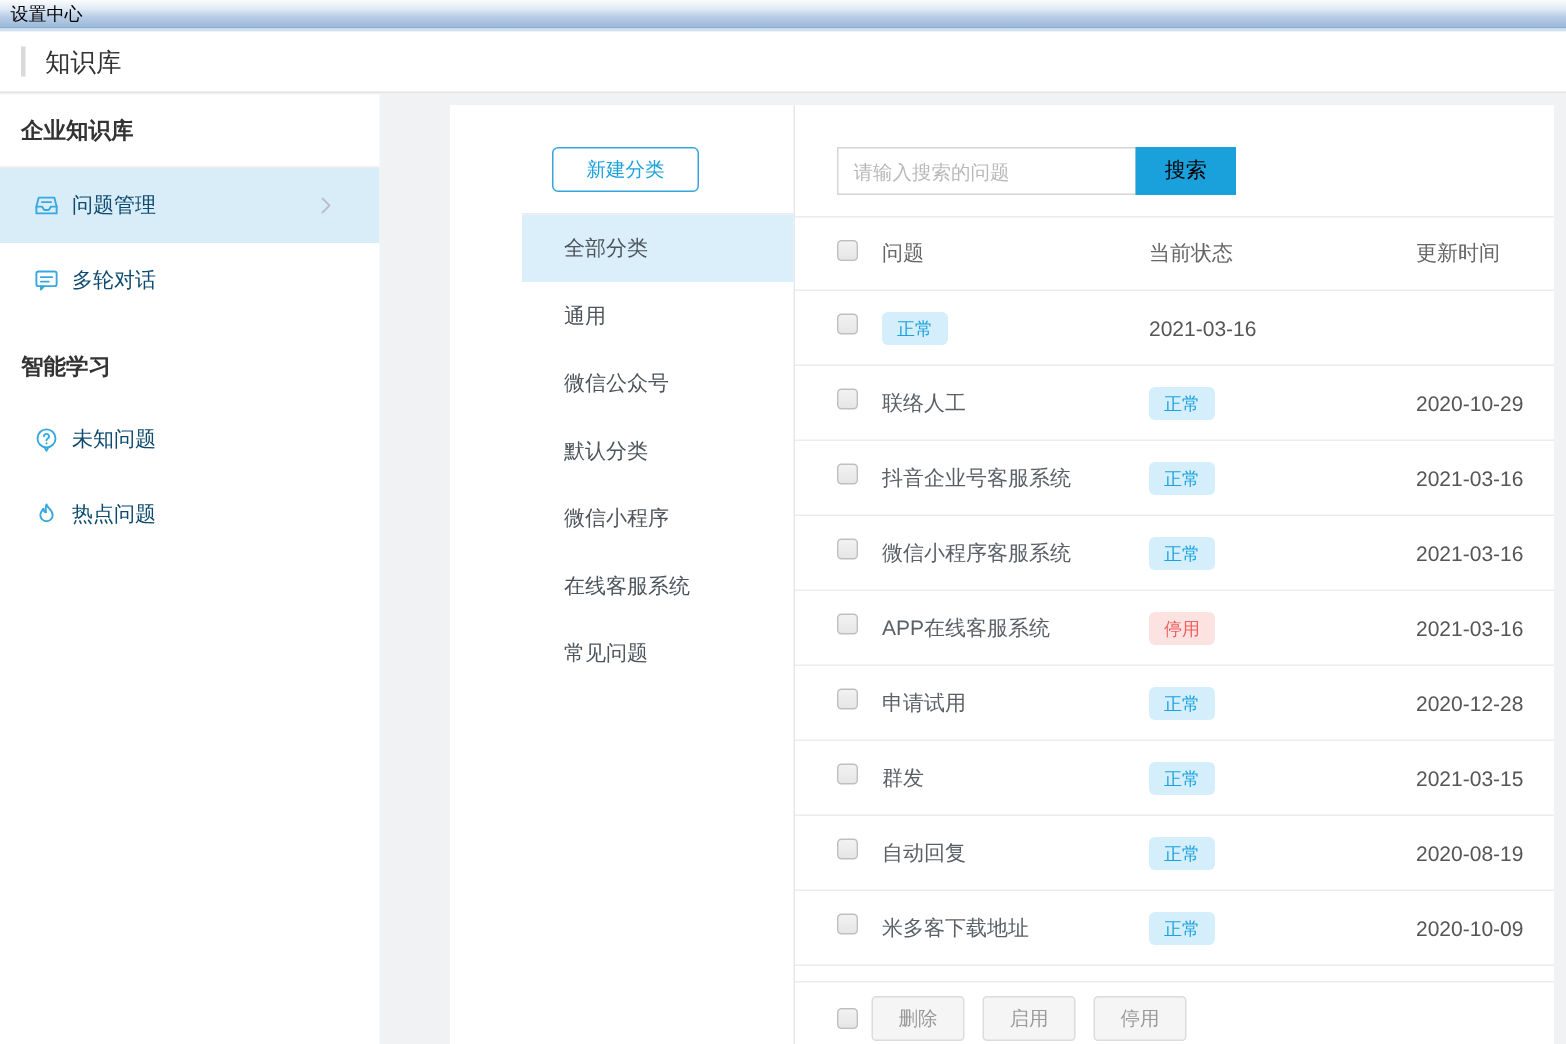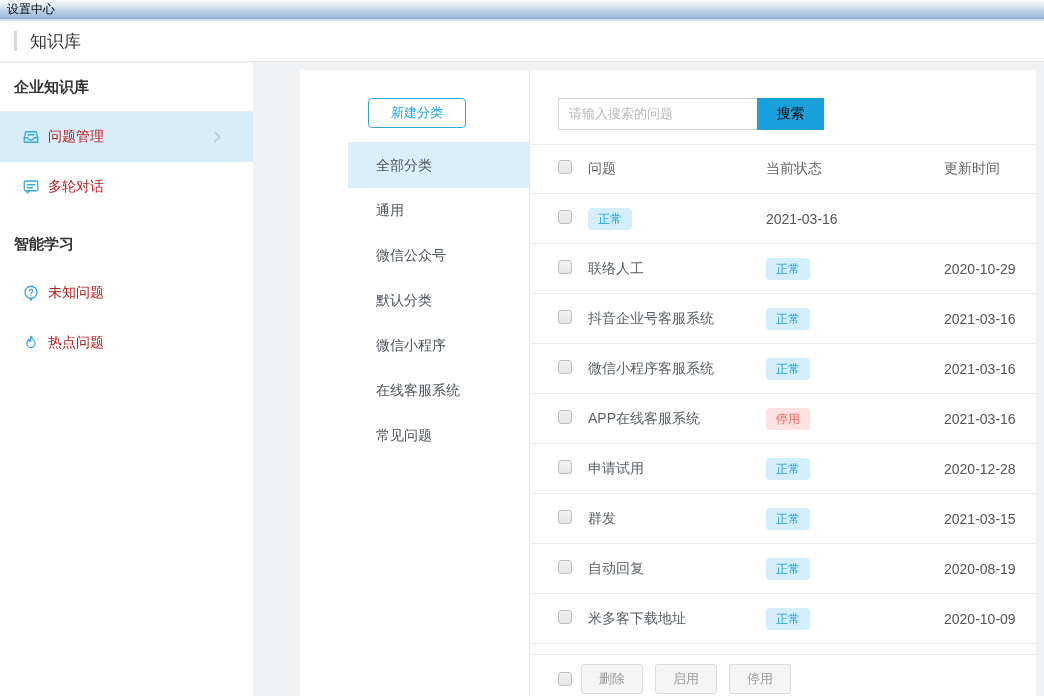--- a/index.html
+++ b/index.html
@@ -42,21 +42,21 @@
     background:#fff;
   }
   .side-heading {
     height:49px; display:flex; align-items:center;
     padding-left:14px; font-size:15px; font-weight:bold; color:#333;
   }
   .side-heading.first { border-bottom:1px solid #ebebeb; }
   .side-heading.second { margin-top:8px; height:48px; }
   .side-item {
     height:50px; display:flex; align-items:center;
-    padding-left:22px; font-size:14px; color:#b91c1c; cursor:pointer;
+    padding-left:22px; font-size:14px; color:#0c4a6e; cursor:pointer;
   }
   .side-item.active { background:var(--active-item-bg); }
   .side-item .icon { width:18px; height:18px; margin-right:8px; flex:0 0 auto; display:flex; }
   .side-item .icon svg { width:18px; height:18px; }
   .side-item .chevron { margin-left:auto; margin-right:28px; display:flex; }
   .side-item .chevron svg { width:16px; height:16px; }
 
   
   .main-panel {
     position:absolute; left:300px; top:70px; right:8px; bottom:0;
@@ -79,21 +79,21 @@
   }
   .cat-item.active { background:#dbeffb; }
 
   
   .table-col { flex:1; padding-top:28px; display:flex; flex-direction:column; }
   .search-row { margin-left:28px; display:flex; height:32px; }
   .search-input {
     width:200px; height:32px; padding:0 10px;
     border:1px solid #d5d5d5; border-radius:0;
     font-size:13px; color:#333; outline:none;
-    font-family:Liberation Mono, monospace;
+    font-family:Liberation Sans, sans-serif;
   }
   .search-input::placeholder { color:#b9b9b9; }
   .search-btn {
     width:67px; height:32px; border:none; margin-left:-1px;
     background:var(--accent); color:#000000; font-size:14px; cursor:pointer;
     font-family:inherit;
   }
 
   .row-grid {
     display:grid;

